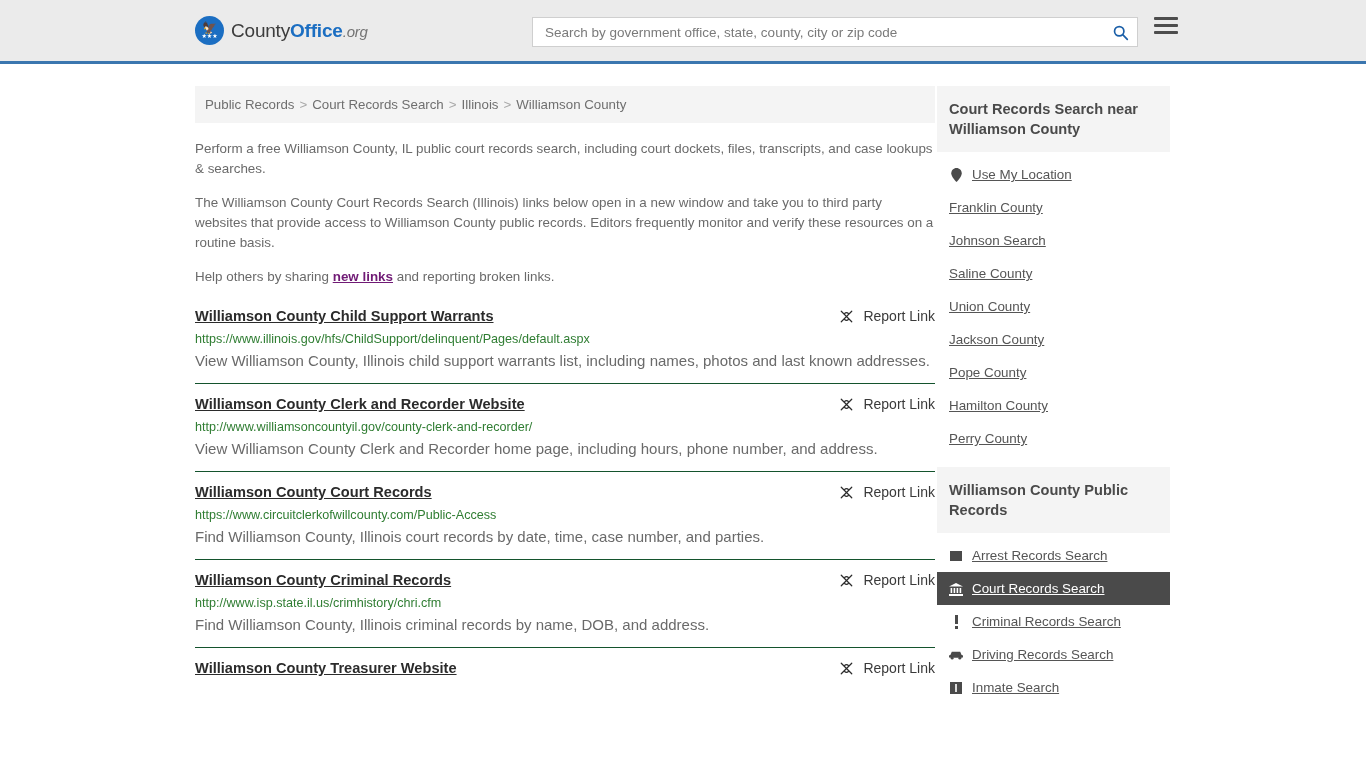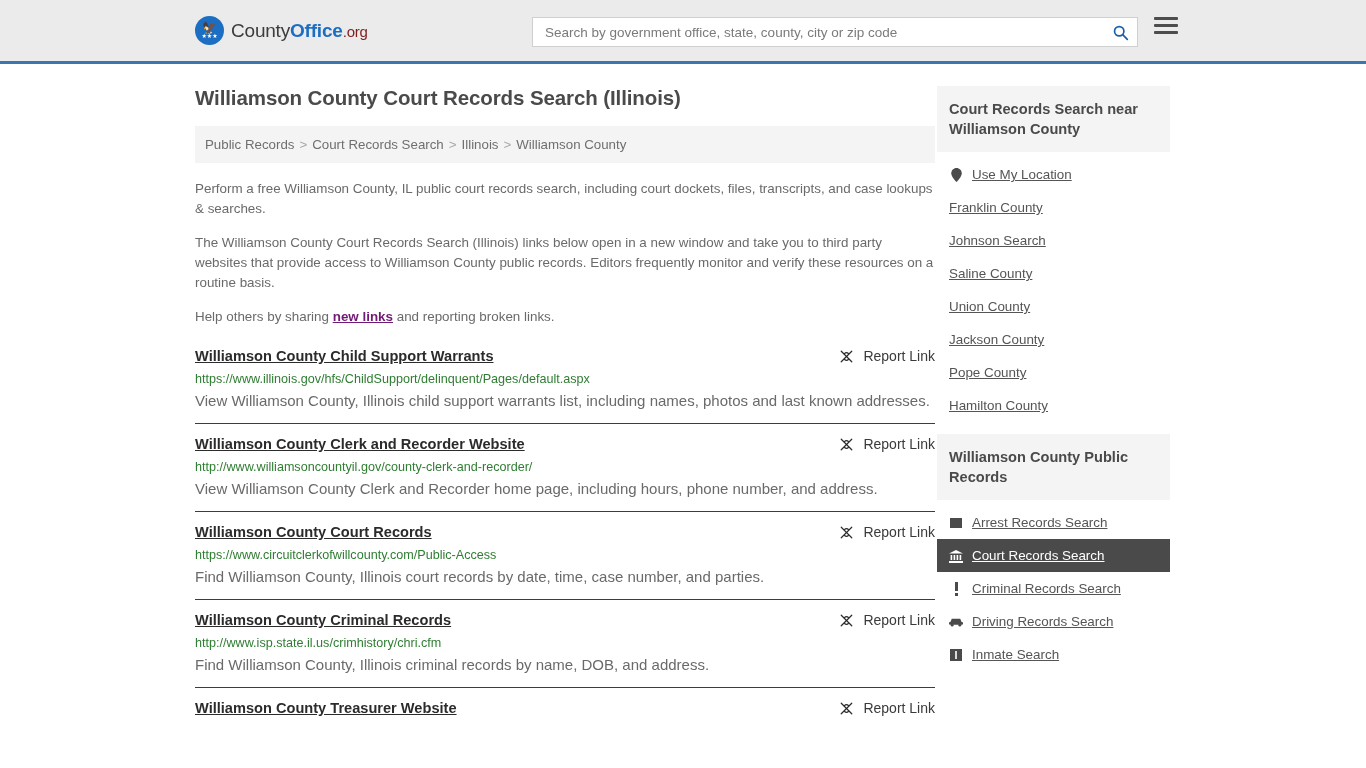--- a/index.html
+++ b/index.html
@@ -38,21 +38,21 @@
   .logo-mark .eagle { font-size: 12px; margin-bottom: -1px; }
   .logo-mark .stars { font-size: 6px; letter-spacing: 0px; }
   .logo-text {
     margin-left: 7px;
     font-size: 19px;
     color: #3c3c3c;
     letter-spacing: -0.2px;
     white-space: nowrap;
   }
   .logo-text .b { color: #1b6ec2; font-weight: bold; }
-  .logo-text .tld { font-size: 15px; color: #7f1d1d; }
+  .logo-text .tld { font-size: 15px; color: #737373; font-style: italic; }
 
   .search-area {
     position: absolute;
     left: 496px; top: 17px;
     width: 646px; height: 32px;
     display: flex; align-items: flex-start; margin-left: 36px;
   }
   .search-box {
     flex: 1;
     height: 30px;
@@ -224,21 +224,20 @@
         <span></span>
         <span></span>
     </div>
   </div>
 </div>
 
 <div class="page">
 
   <div class="main-col">
 
-    <h1 class="page-title">Williamson County Court Records Search (Illinois)</h1>
 
     <div class="breadcrumb">
       <a>Public Records</a><span class="sep">&gt;</span><a>Court Records Search</a><span class="sep">&gt;</span><a>Illinois</a><span class="sep">&gt;</span><a>Williamson County</a>
     </div>
 
     <div class="intro">
       <p>Perform a free Williamson County, IL public court records search, including court dockets, files, transcripts, and case lookups &amp; searches.</p>
       <p>The Williamson County Court Records Search (Illinois) links below open in a new window and take you to third party websites that provide access to Williamson County public records. Editors frequently monitor and verify these resources on a routine basis.</p>
       <p><span>Help others by sharing </span><a class="inline">new links</a><span> and reporting broken links.</span></p>
     </div>
@@ -362,20 +361,23 @@
         </a>
         <a class="side-link no-icon">
           <span class="lbl">Jackson County</span>
         </a>
         <a class="side-link no-icon">
           <span class="lbl">Pope County</span>
         </a>
         <a class="side-link no-icon">
           <span class="lbl">Hamilton County</span>
         </a>
+        <a class="side-link no-icon">
+          <span class="lbl">Perry County</span>
+        </a>
       </div>
     </div>
 
     <div class="panel">
       <div class="panel-head">Williamson County Public Records</div>
       <div class="panel-list">
 
         <a class="side-link">
           <span class="ico">
             <svg width="12" height="12" viewBox="0 0 12 12">

